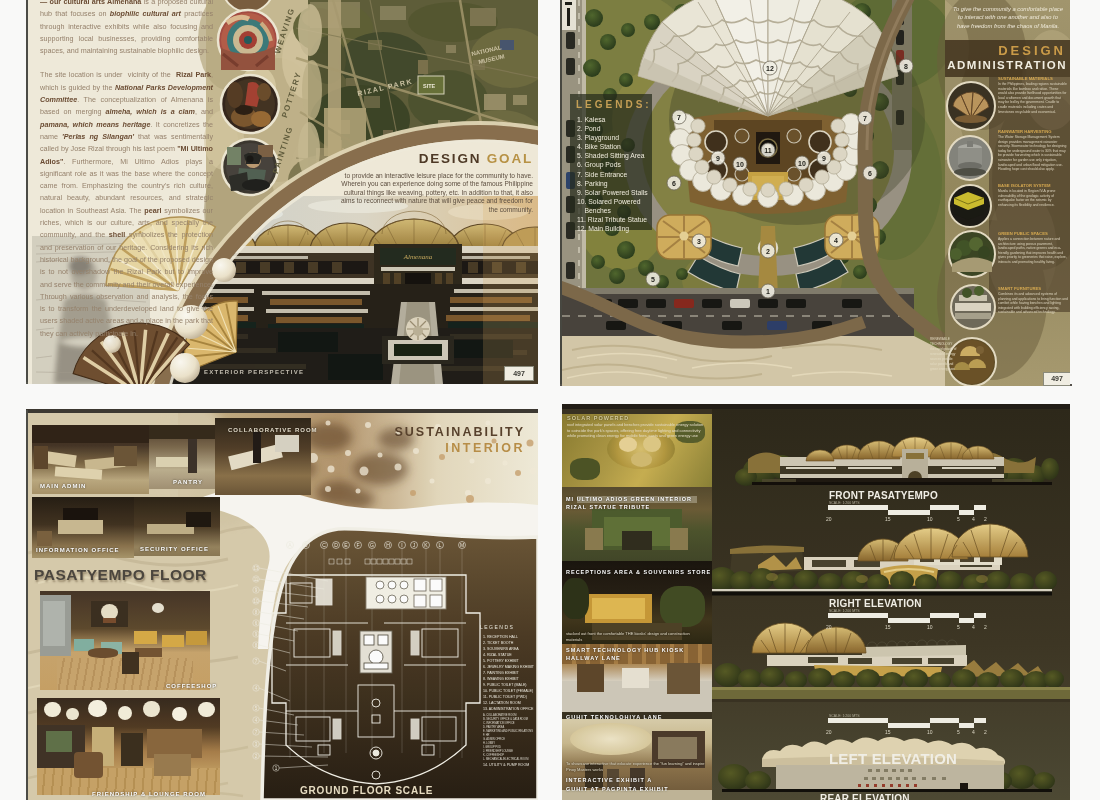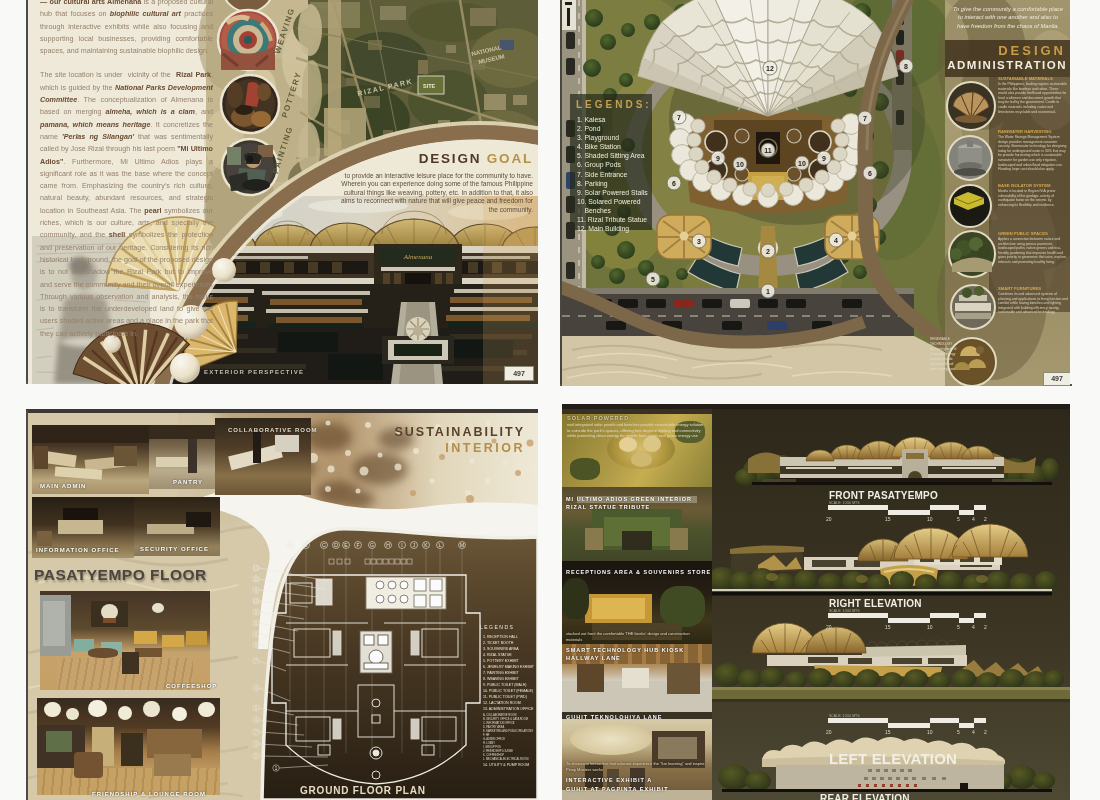--- a/index.html
+++ b/index.html
@@ -1101,21 +1101,21 @@
 <text x="455" y="327">G. ADMIN OFFICE</text>
             <text x="455" y="331">H. LOBBY</text>
 <text x="455" y="335">I. GROUP POD</text>
             <text x="455" y="339">J. FRIENDSHIP LOUNGE</text>
 <text x="455" y="343">K. COFFEESHOP</text>
             <text x="455" y="347">L. MECHANICAL/ELECTRICAL ROOM</text>
 </g>
 <text x="455" y="353" font-size="3.6">14. UTILITY &amp; PUMP ROOM</text>
 </g>
 </svg>
-<div class="abs" style="left:272px;top:372px;font-size:10px;font-weight:bold;color:#eadfc2;letter-spacing:0.8px;">GROUND FLOOR PLAN</div>
+<div class="abs" style="left:272px;top:372px;font-size:10px;font-weight:bold;color:#eadfc2;letter-spacing:0.8px;">GROUND FLOOR SCALE</div>
 </div>
 
 <div id="p4" class="panel" style="left:562px;top:409px;width:508px;height:391px;background:#37301e;">
 <svg width="508" height="391" viewBox="0 0 508 391" style="position:absolute;left:0;top:0;">
 <defs>
 <linearGradient id="darkbg" x1="0" y1="0" x2="0" y2="1">
  <stop offset="0" stop-color="#2b2516"></stop>
             <stop offset="0.6" stop-color="#3b3420"></stop>
             <stop offset="1" stop-color="#4c4730"></stop>
 </linearGradient>

